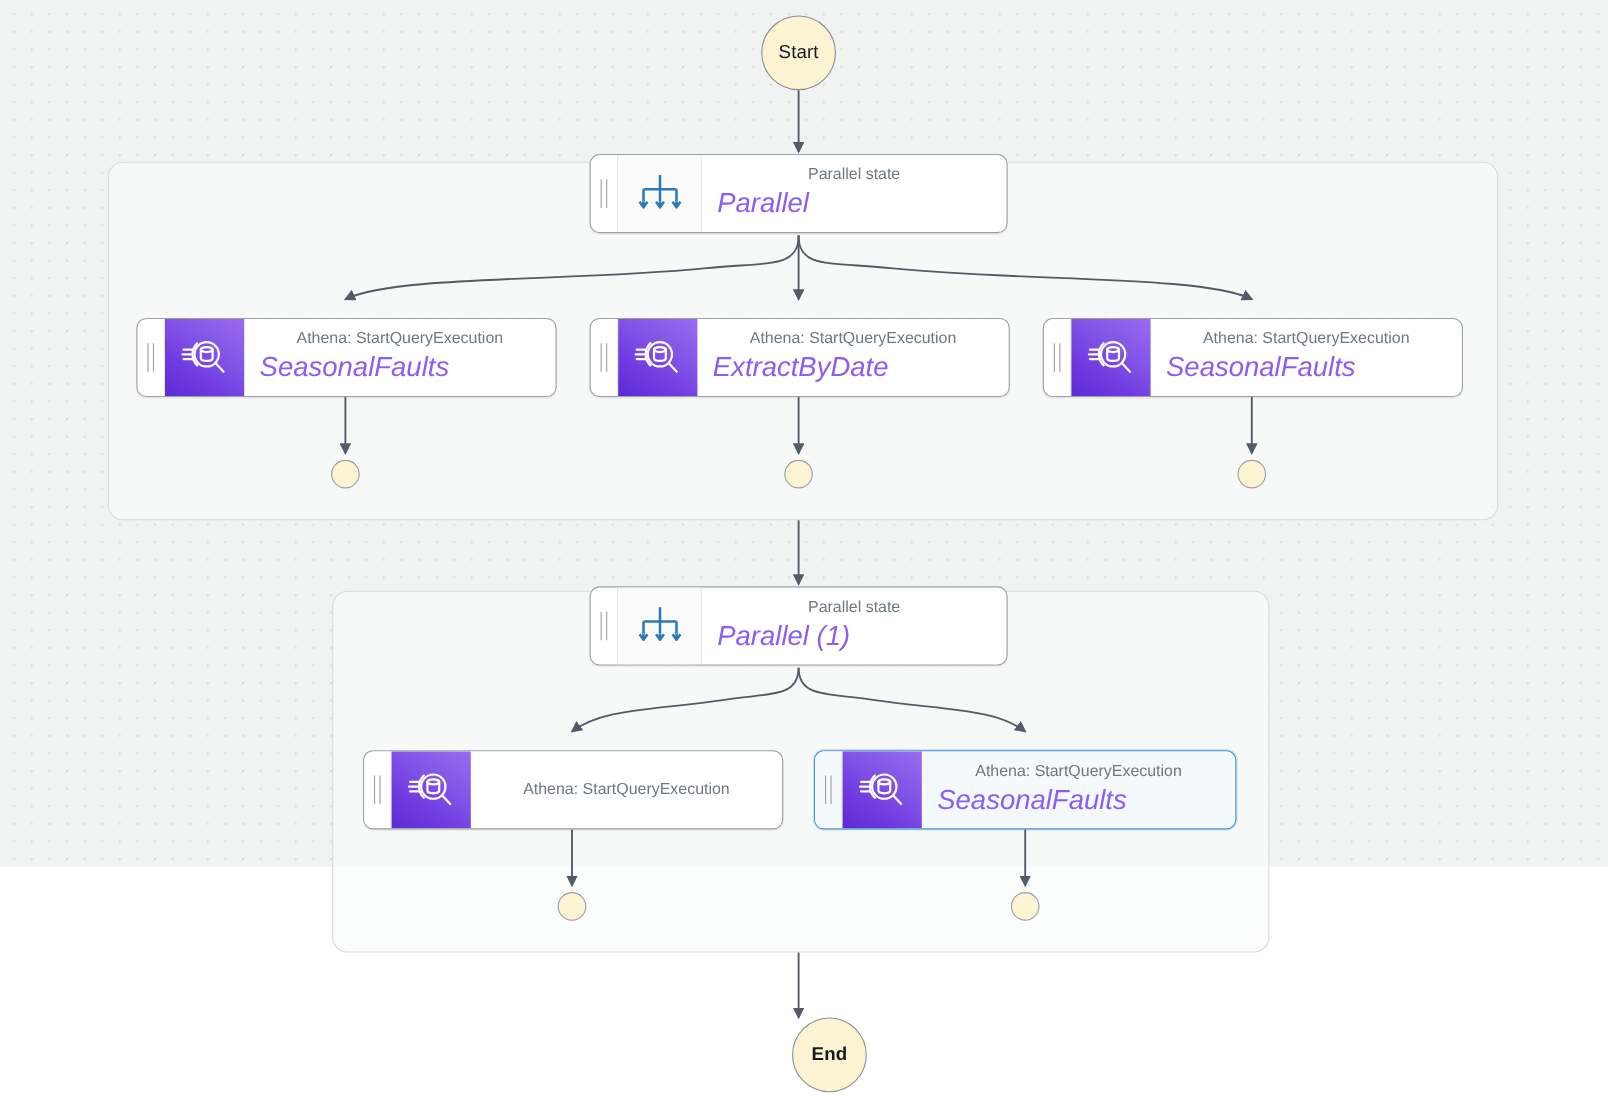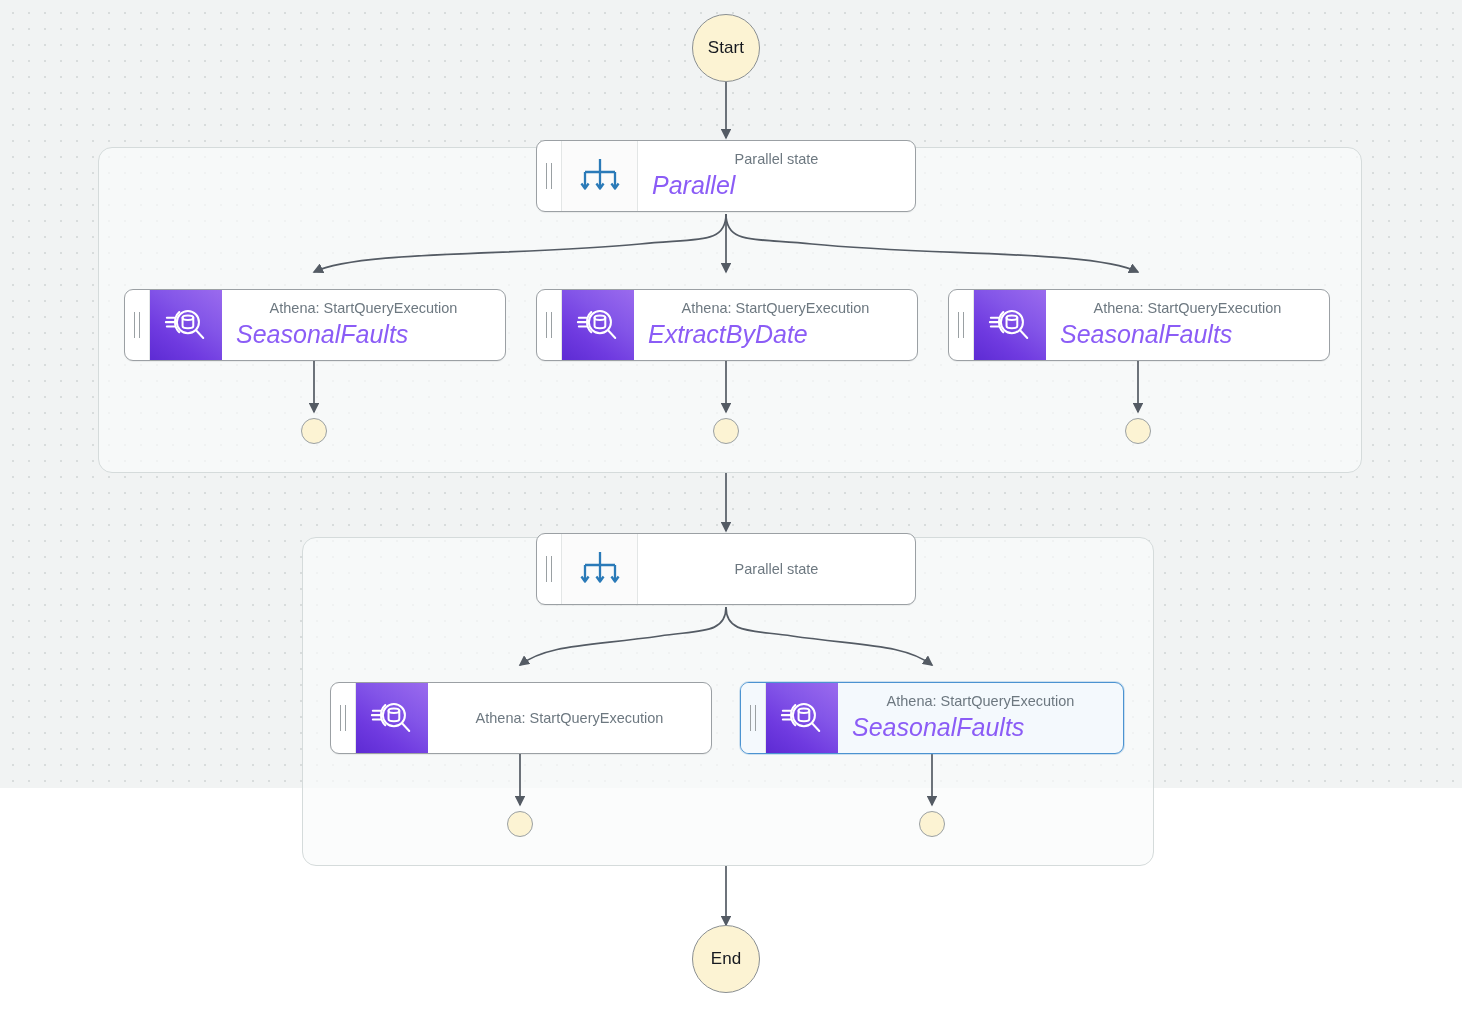--- a/index.html
+++ b/index.html
@@ -173,21 +173,21 @@
       <path d="M 932 754 L 932 805"></path>
 
       <path d="M 726 866 L 726 925"></path>
     </g>
   </svg>
 
   <div class="terminal" style="left:692px; top:14px; width:68px; height:68px;">
     <span>Start</span>
   </div>
 
-  <div class="terminal" style="left:692px; top:925px; width:68px; height:68px;">
+  <div class="terminal" style="left:720px; top:925px; width:68px; height:68px;font-weight:bold;">
     <span>End</span>
   </div>
 
   <div class="endpoint-dot" style="left:301px; top:418px;"></div>
   <div class="endpoint-dot" style="left:713px; top:418px;"></div>
   <div class="endpoint-dot" style="left:1125px; top:418px;"></div>
   <div class="endpoint-dot" style="left:507px; top:811px;"></div>
   <div class="endpoint-dot" style="left:919px; top:811px;"></div>
 
   <div class="node" style="left:536px; top:140px; width:380px;">
@@ -283,20 +283,21 @@
         <path d="M8 16 L8 27"></path>
         <path d="M23 16 L23 27"></path>
         <path d="M38 16 L38 27"></path>
         <path d="M8 27 L8 31 M4.4 27.5 L8 32.5 L11.6 27.5" stroke-linejoin="round"></path>
         <path d="M23 27 L23 31 M19.4 27.5 L23 32.5 L26.6 27.5" stroke-linejoin="round"></path>
         <path d="M38 27 L38 31 M34.4 27.5 L38 32.5 L41.6 27.5" stroke-linejoin="round"></path>
       </svg>
     </span>
     <span class="node-text">
       <span class="node-kind">Parallel state</span>
+      <span class="node-title">Parallel (1)</span>
     </span>
   </div>
 
   <div class="node" style="left:330px; top:682px; width:382px;">
     <span class="grip">
         <i></i>
       </span>
     <span class="icon-tile athena">
       <svg width="46" height="46" viewBox="0 0 48 48" fill="none" stroke="#ffffff" stroke-width="2.1" stroke-linecap="round">
         <circle cx="26" cy="21" r="11.5"></circle>

